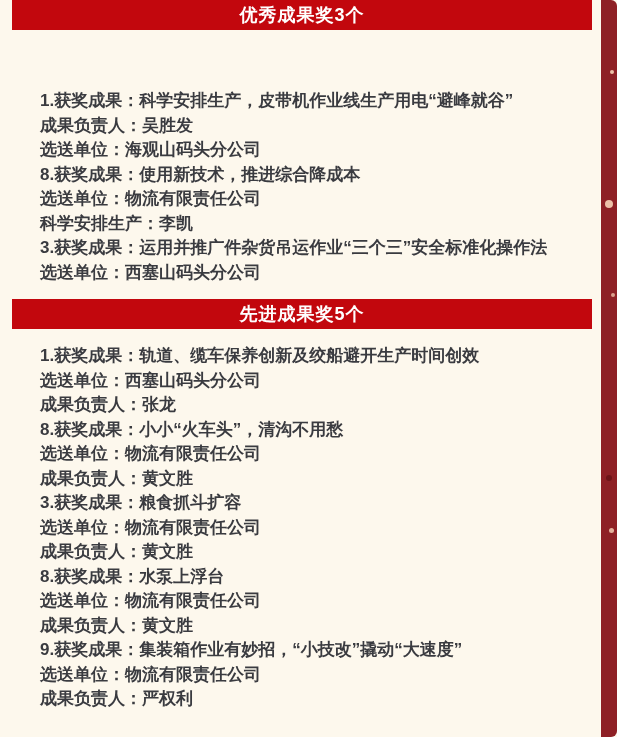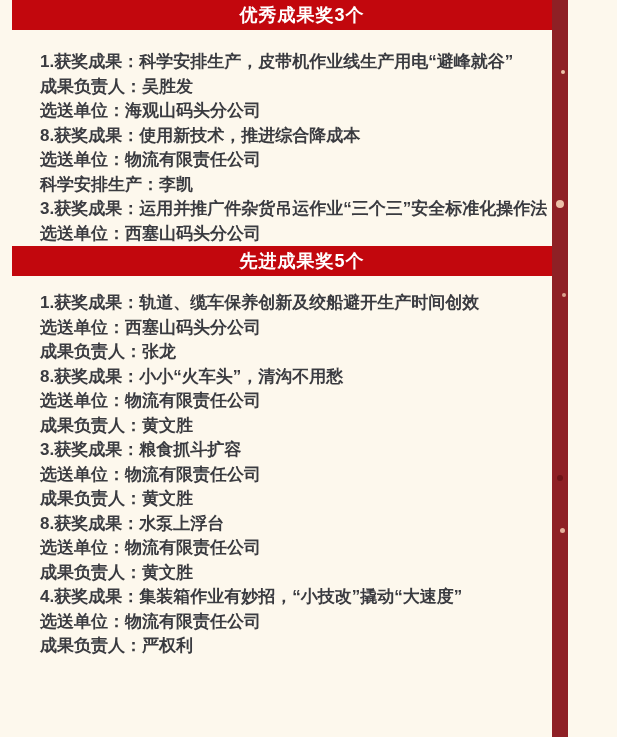--- a/index.html
+++ b/index.html
@@ -5,24 +5,25 @@
   html, body {
     margin: 0;
     padding: 0;
   }
   body {
     font-family: "Liberation Sans", "DejaVu Sans", sans-serif;
     background: #fdf8ed;
   }
   .page {
     position: relative;
-    width: 568px;
+    width: 617px;
     height: 737px;
     background: var(--bg, #fdf8ed);
     overflow: hidden;
+    border-radius: 6px;
   }
   
   .side-band {
     position: absolute;
     top: 0;
     right: 0;
     width: 16px;
     height: 100%;
     background: var(--band-red, #8e2025);
     z-index: 1;
@@ -57,22 +58,22 @@
     font-size: 17px;
     font-weight: 700;
     color: var(--text, #3a3b40);
     line-height: 24.5px;
   }
   .section-body p {
     margin: 0;
     padding: 0;
     white-space: nowrap;
   }
-  .sec1 .section-body { padding-top: 20px; }
-  .banner.second { }
+  .sec1 .section-body { padding-top: 20px; margin-top: 39px; }
+  .banner.second { margin-top: 14px; }
   .sec2 .section-body { padding-top: 15px; }
 </style>
 </head>
 <body>
 
 <div class="page">
 
   <div class="side-band">
     <span class="dot d1"></span>
     <span class="dot d2"></span>
@@ -107,19 +108,19 @@
       <p>成果负责人：张龙</p>
       <p>8.获奖成果：小小“火车头”，清沟不用愁</p>
       <p>选送单位：物流有限责任公司</p>
       <p>成果负责人：黄文胜</p>
       <p>3.获奖成果：粮食抓斗扩容</p>
       <p>选送单位：物流有限责任公司</p>
       <p>成果负责人：黄文胜</p>
       <p>8.获奖成果：水泵上浮台</p>
       <p>选送单位：物流有限责任公司</p>
       <p>成果负责人：黄文胜</p>
-      <p>4.获奖成果：集装箱作业有妙招，“小技改”撬动“大速度”</p>
+      <p>9.获奖成果：集装箱作业有妙招，“小技改”撬动“大速度”</p>
       <p>选送单位：物流有限责任公司</p>
       <p>成果负责人：严权利</p>
     </div>
   </section>
 
 </div>
 
 </body></html>

